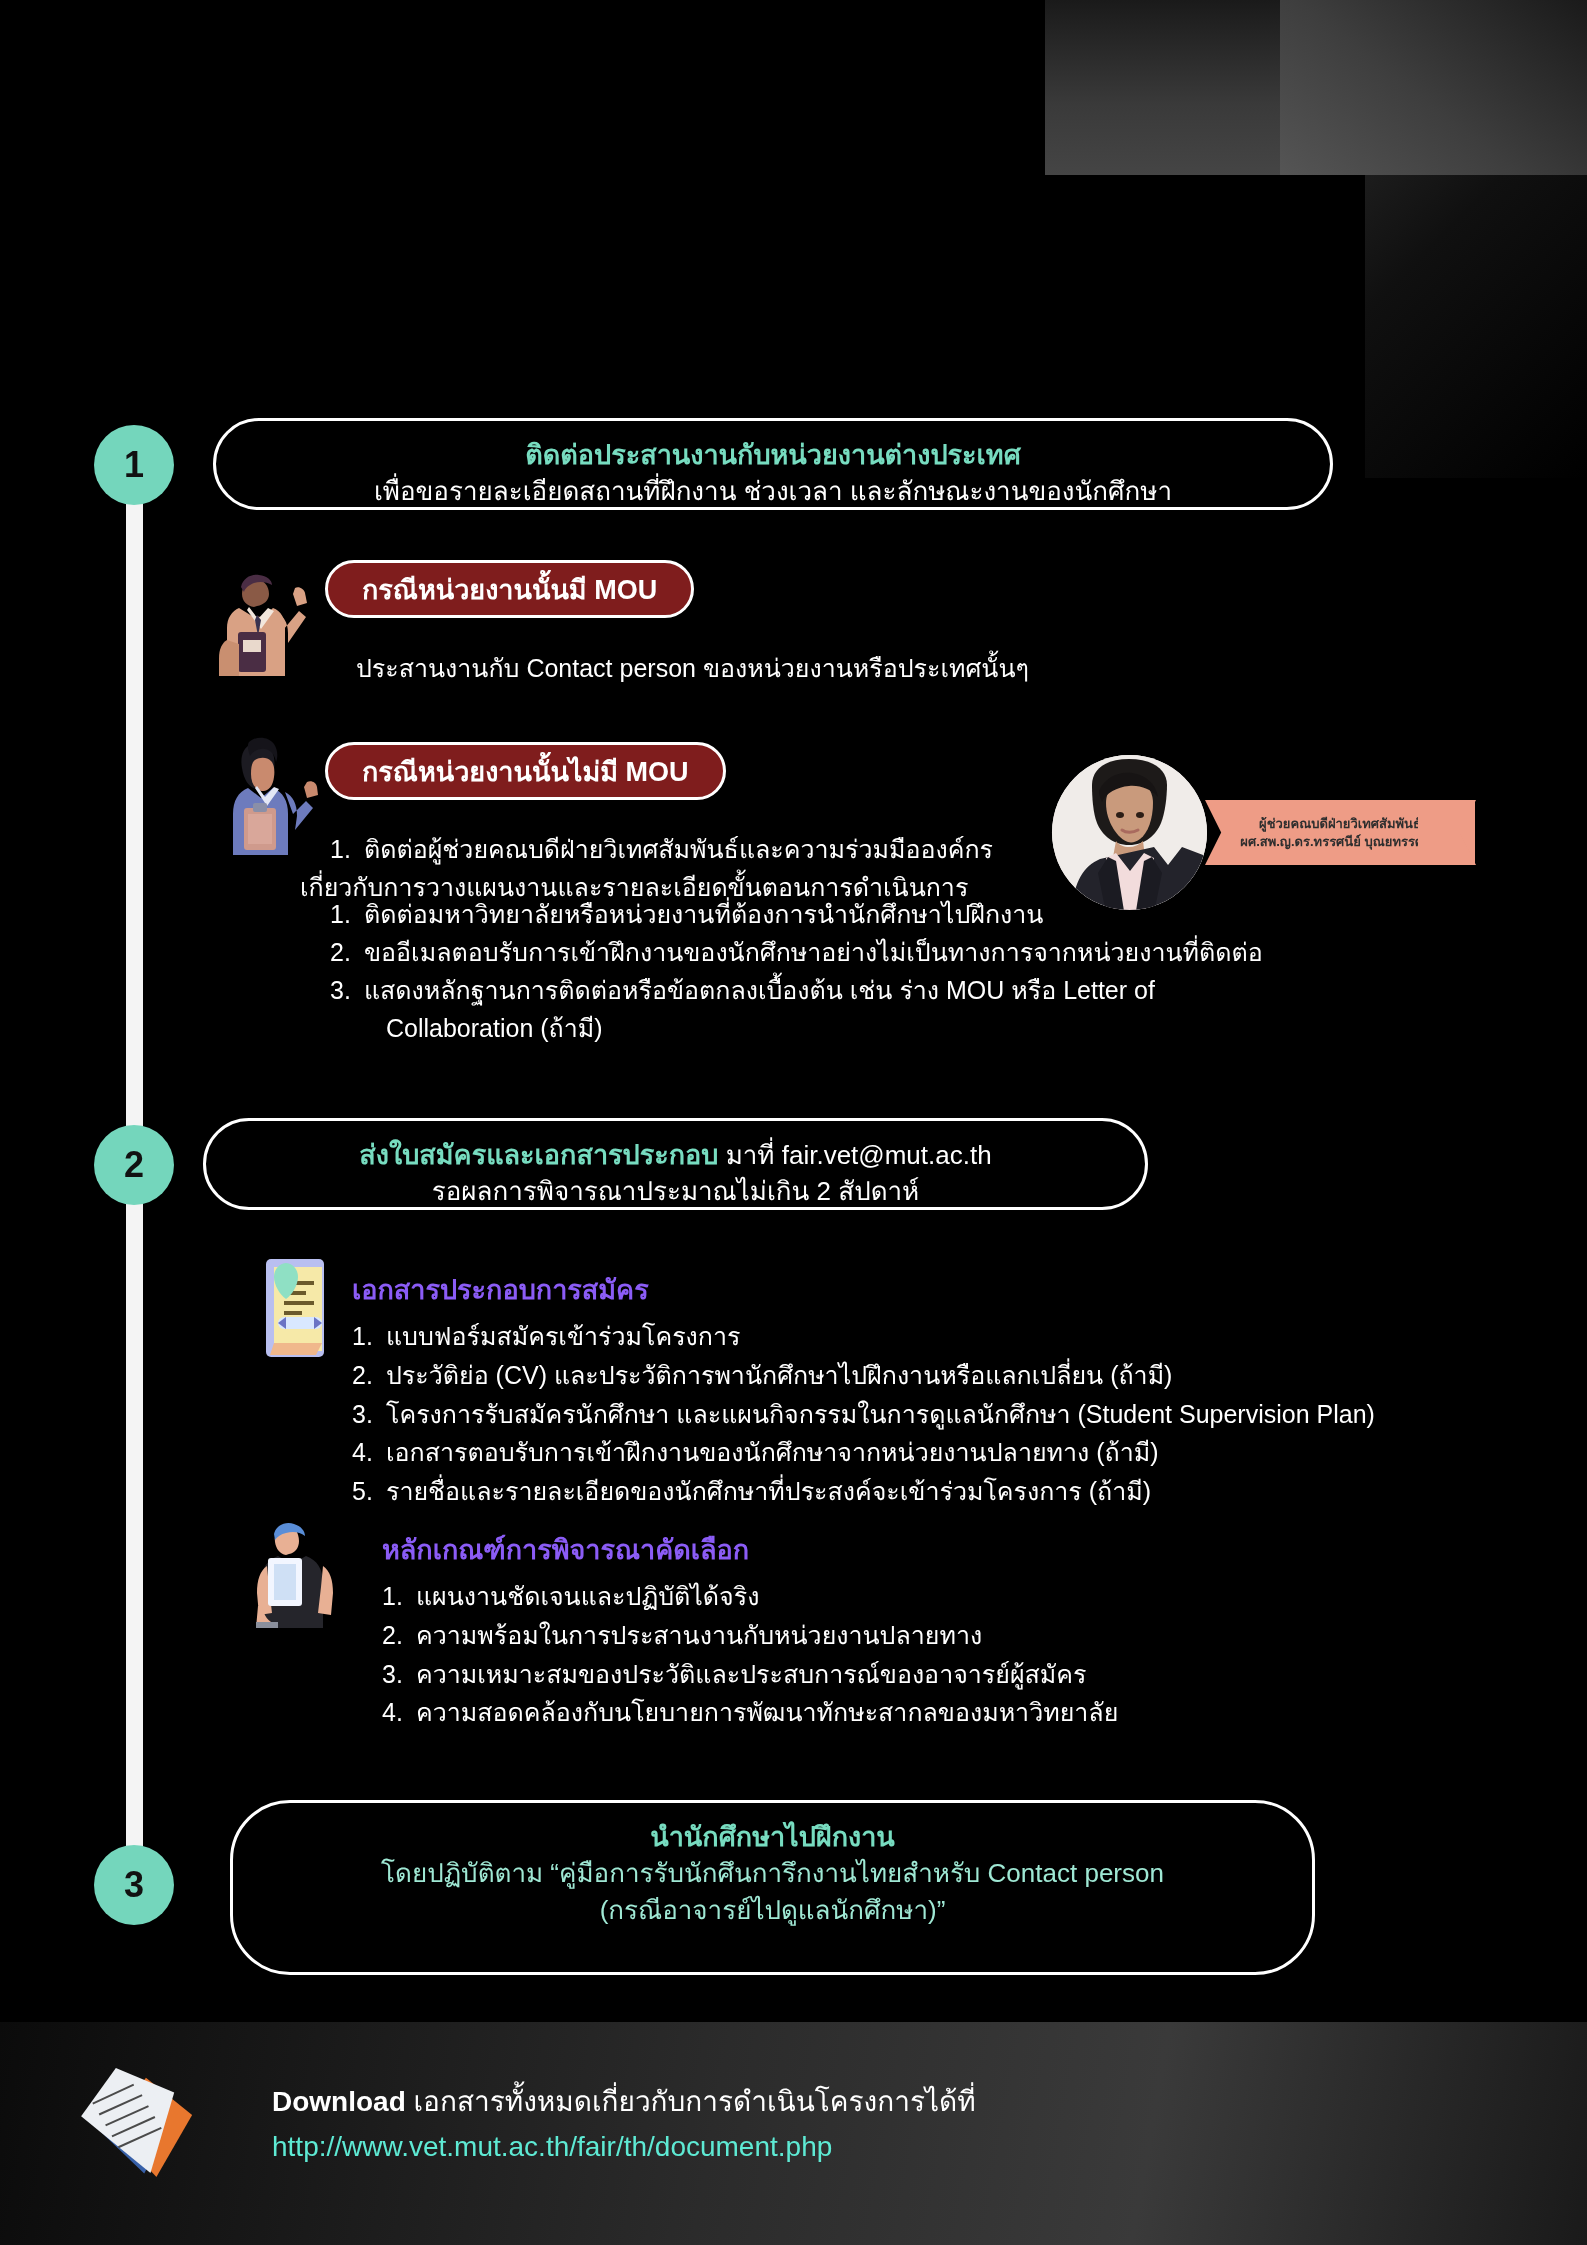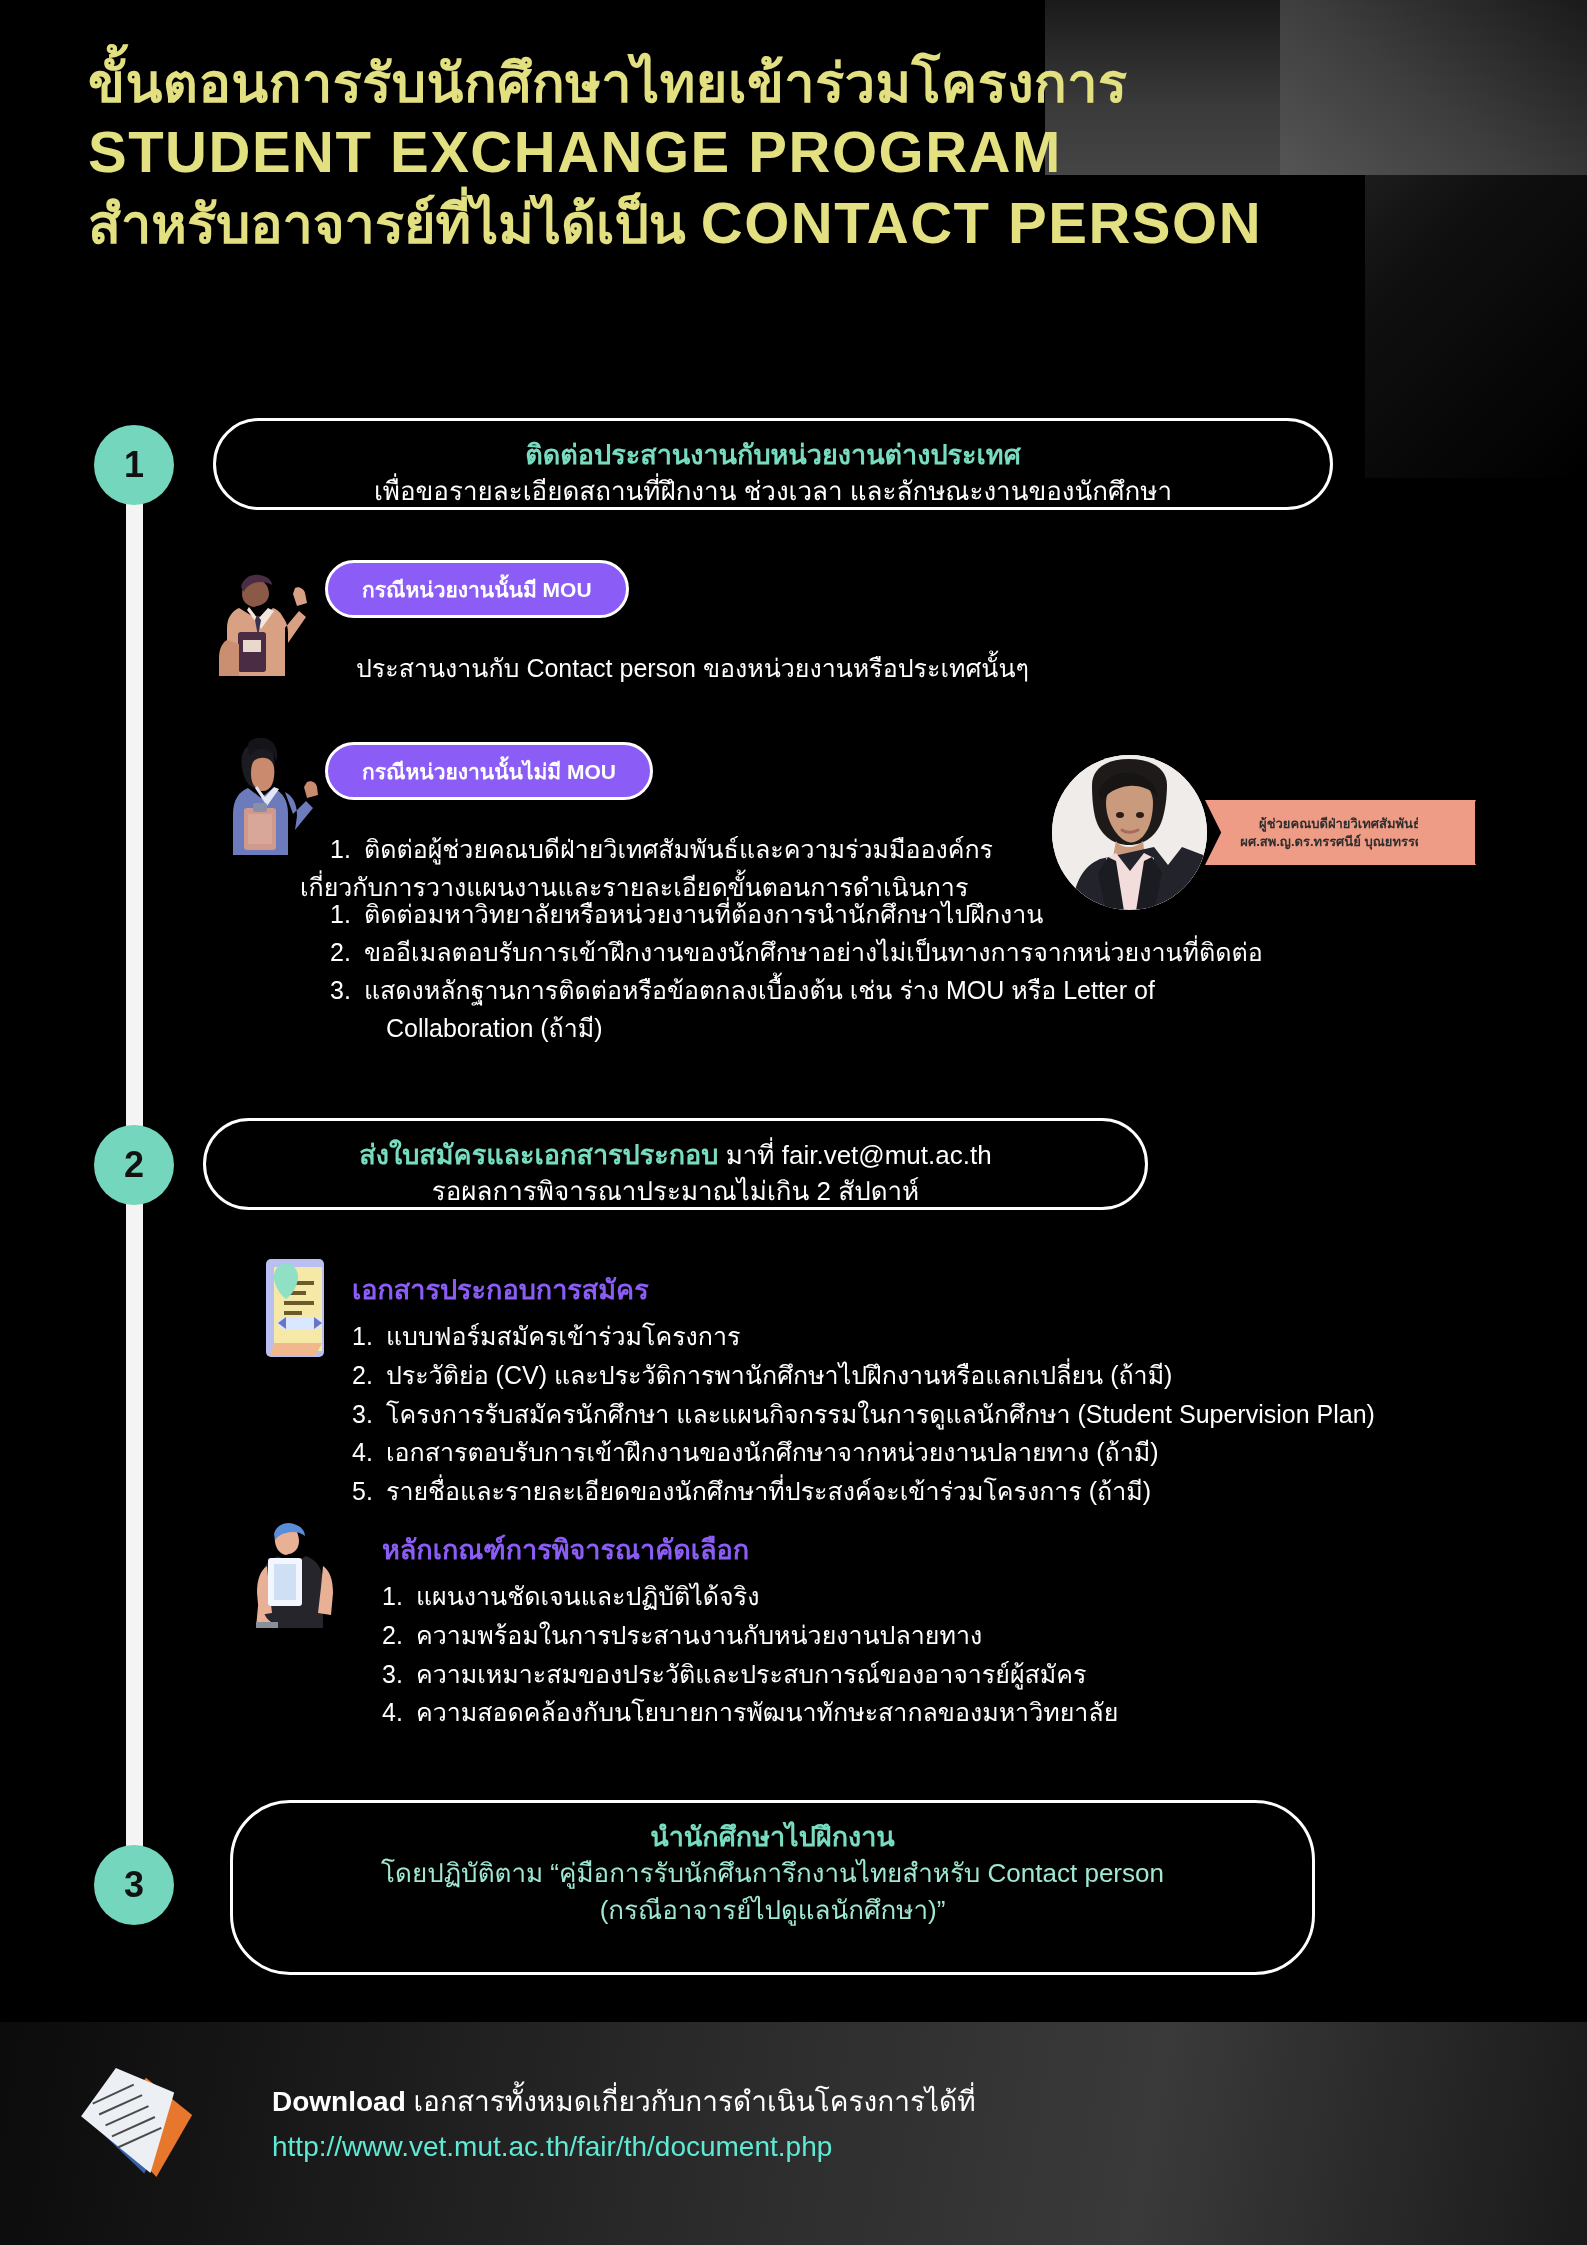--- a/index.html
+++ b/index.html
@@ -75,23 +75,23 @@
   .pill-sub { color:#ffffff; font-size:26px; line-height:1.4; }
   .pill-sub-teal { color:#9FE8D4; font-size:26px; line-height:1.42; }
 
   #box1 { left:213px; top:418px; width:1120px; height:92px; }
   #box2 { left:203px; top:1118px; width:945px; height:92px; }
   #box3 { left:230px; top:1800px; width:1085px; height:175px; }
 
   
   .pill-small {
     position:absolute; z-index:3;
-    border:3px solid #ffffff; border-radius:40px; background:#8b5cf6;
+    border:3px solid #ffffff; border-radius:40px; background:#7f1d1d;
     display:flex; align-items:center; justify-content:center;
-    padding:6px 34px; font-size:21px; font-weight:bold; color:#fff;
+    padding:6px 34px; font-size:27px; font-weight:bold; color:#fff;
   }
   #mou-yes { left:325px; top:560px; height:58px; }
   #mou-no  { left:325px; top:742px; height:58px; }
 
   
   .para {
     position:absolute; z-index:3; color:#fff; font-size:25px; line-height:1.5;
   }
   #mou-yes-text { left:356px; top:650px; }
 
@@ -147,27 +147,20 @@
 <body>
 
 <div id="poster">
 
   <div class="bg-grad-a"></div>
   <div class="bg-grad-b"></div>
   <div class="bg-diag"></div>
   <div class="bg-notch"></div>
   <div class="footer-band"></div>
 
-  <div class="header">
-    <div class="t-line1">ขั้นตอนการรับนักศึกษาไทยเข้าร่วมโครงการ</div>
-    <div class="t-line2">STUDENT EXCHANGE PROGRAM</div>
-    <div class="t-line3">
-      <span>สำหรับอาจารย์ที่ไม่ได้เป็น </span><span class="en">CONTACT PERSON</span>
-    </div>
-  </div>
 
   <div class="rail"></div>
   <div class="step-dot dot1">1</div>
   <div class="step-dot dot2">2</div>
   <div class="step-dot dot3">3</div>
 
   <div class="pill pill-main" id="box1">
     <div class="pill-title">ติดต่อประสานงานกับหน่วยงานต่างประเทศ</div>
     <div class="pill-sub">เพื่อขอรายละเอียดสถานที่ฝึกงาน ช่วงเวลา และลักษณะงานของนักศึกษา</div>
   </div>

